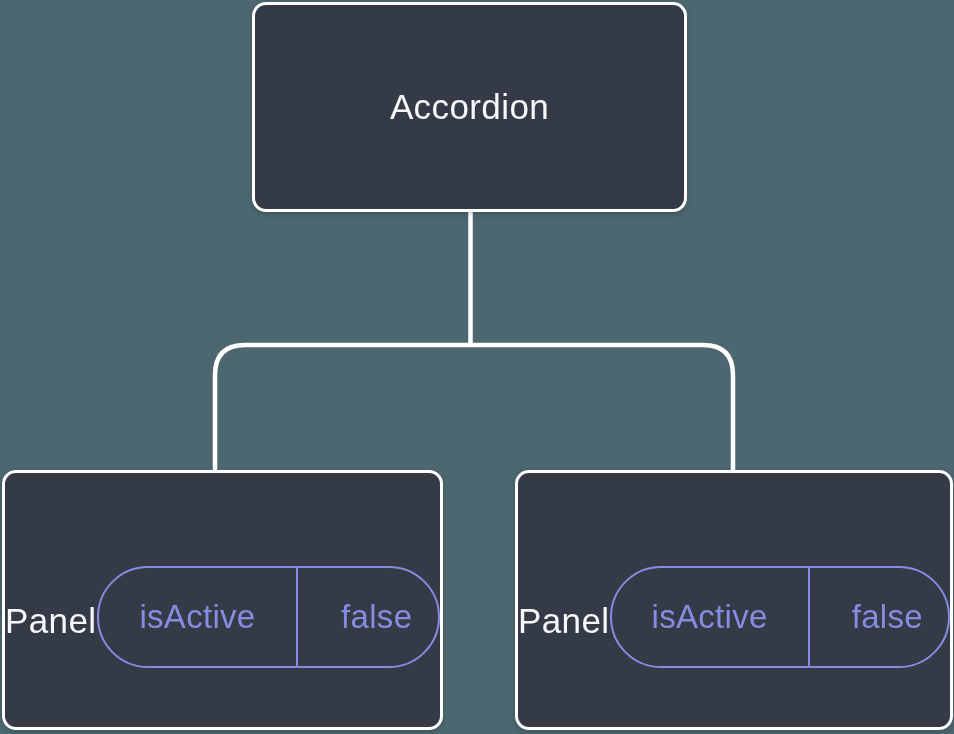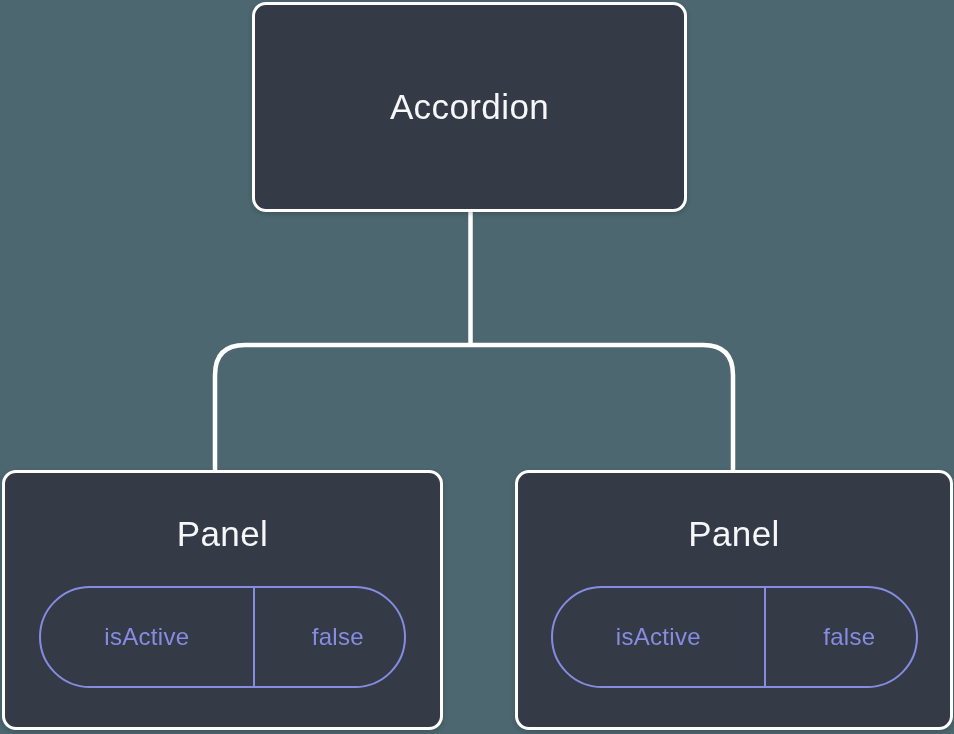--- a/index.html
+++ b/index.html
@@ -43,21 +43,21 @@
     width: 435px;
     height: 210px;
     display: flex;
     align-items: center;
     justify-content: center;
   }
   .panel-node {
     top: 470px;
     height: 260px;
     display: flex;
-    flex-direction: column;
+    flex-direction: row;
     align-items: center;
   }
   .panel-left  { left: 2px;   width: 441px; }
   .panel-right { left: 515px; width: 438px; }
   .node-title {
     color: var(--node-text, #F6F7F9);
     font-size: 35px;
     font-weight: 500;
     letter-spacing: 0.4px;
     line-height: 1.12;
@@ -68,21 +68,21 @@
   .state-pill {
     box-sizing: border-box;
     margin-top: 33px;
     width: 367px;
     height: 102px;
     border: 2px solid var(--state-accent, #868CE2);
     border-radius: 999px;
     display: flex;
     align-items: stretch;
     color: var(--state-accent, #868CE2);
-    font-size: 24px;
+    font-size: 33px;
     letter-spacing: 0.3px;
   }
   .pill-cell {
     display: flex;
     align-items: center;
     justify-content: center;
   }
   .pill-key {
     flex: 0 0 58.3%;
     border-right: 2px solid var(--state-accent, #868CE2);

